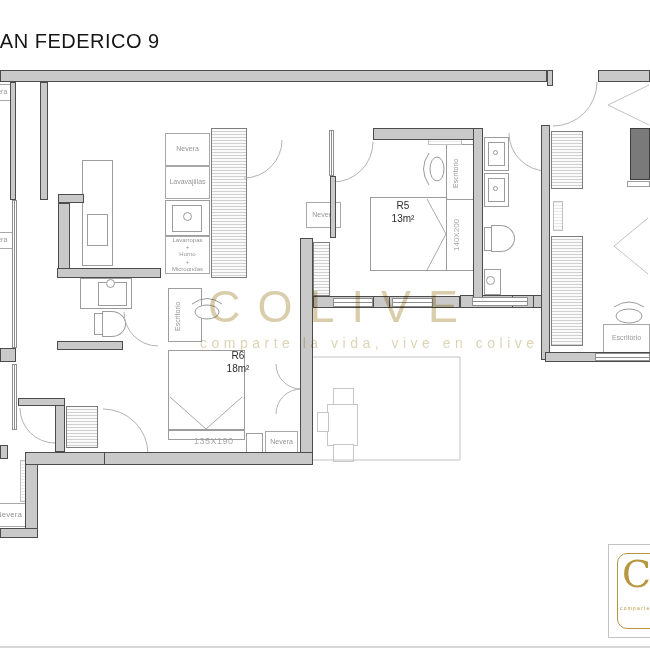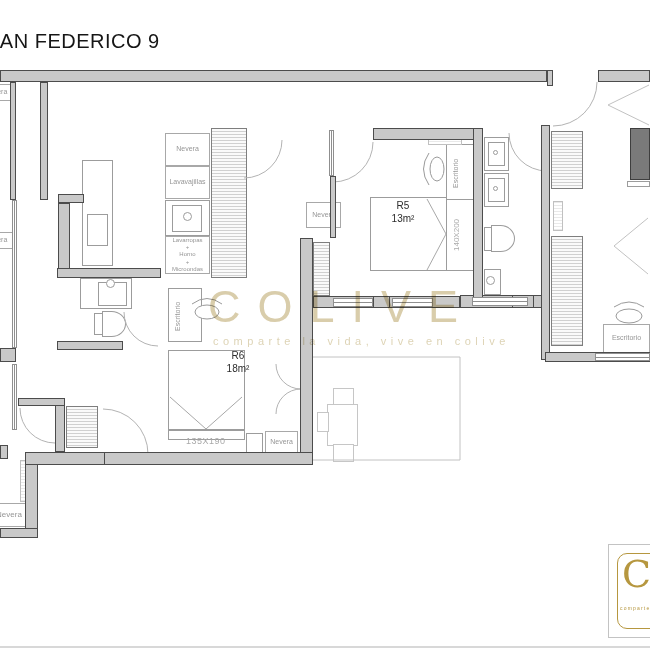--- a/index.html
+++ b/index.html
@@ -24,22 +24,22 @@
   .lblbox{position:absolute;background:#fff;border:1px solid #a8a8a8;box-sizing:border-box;z-index:3;
           display:flex;align-items:center;justify-content:center}
   .lbl{font-size:7px;color:#969696;text-align:center;line-height:1.2;white-space:pre-line}
   .vlbl{position:absolute;writing-mode:vertical-rl;transform:rotate(180deg);font-size:7px;
         color:#969696;z-index:3;display:flex;align-items:center;justify-content:center}
   .roomlbl{position:absolute;z-index:6;text-align:center;color:#2c2c2c;font-size:10px;line-height:1.3}
   .bedsize{position:absolute;font-size:9px;color:#a9a9a9;z-index:3;letter-spacing:.5px}
   #svg-layer{position:absolute;left:0;top:0;z-index:3;pointer-events:none}
   #watermark{position:absolute;left:208px;top:281px;z-index:5;mix-blend-mode:multiply;
              color:#d9cdab;font-size:45px;letter-spacing:17px;white-space:nowrap}
-  #wm-tagline{position:absolute;left:213px;top:335px;z-index:5;mix-blend-mode:multiply;
-              color:#ded4b6;font-size:11px;letter-spacing:4.5px;white-space:nowrap}
+  #wm-tagline{position:absolute;left:200px;top:335px;z-index:5;mix-blend-mode:multiply;
+              color:#ded4b6;font-size:14px;letter-spacing:4.5px;white-space:nowrap}
   #logo{position:absolute;left:608px;top:544px;width:56px;height:92px;background:#fff;
         border:1px solid #c3c3c3;z-index:6}
   #logo-inner{position:absolute;left:8px;top:8px;width:66px;height:76px;border:1.5px solid #b6973f;
               border-radius:10px;box-sizing:border-box}
   #logo-c{position:absolute;left:13px;top:10px;font-family:"DejaVu Serif",serif;font-size:38px;
           color:#b6973f;line-height:1}
   #logo-tag{position:absolute;left:11px;top:60px;font-size:5px;color:#b6973f;letter-spacing:1.2px;
             white-space:nowrap}
   #bottom-line{position:absolute;left:0;top:646px;width:650px;height:2px;background:#d8d8d8;z-index:1}
 </style>
@@ -177,21 +177,21 @@
   <div>13m²</div>
 </div>
 <div class="roomlbl" style="left:206px;top:349px;width:64px">
   <div>R6</div>
   <div>18m²</div>
 </div>
 
 <div class="vlbl" style="left:452px;top:208px;height:54px;font-size:8px;color:#ababab">140X200</div>
 <div class="vlbl" style="left:452px;top:148px;height:50px">Escritorio</div>
 <div class="vlbl" style="left:174px;top:292px;height:48px">Escritorio</div>
-<div class="bedsize" style="left:186px;top:436px">135X190</div>
+<div class="bedsize" style="left:194px;top:436px">135X190</div>
 
 <div class="lblbox" style="left:265px;top:431px;width:33px;height:23px">
   <span class="lbl">Nevera</span>
   </div>
 <div class="lblbox" style="left:306px;top:202px;width:35px;height:26px">
   <span class="lbl">Nevera</span>
   </div>
 <div class="lblbox" style="left:603px;top:324px;width:47px;height:29px">
   <span class="lbl">Escritorio</span>
   </div>

